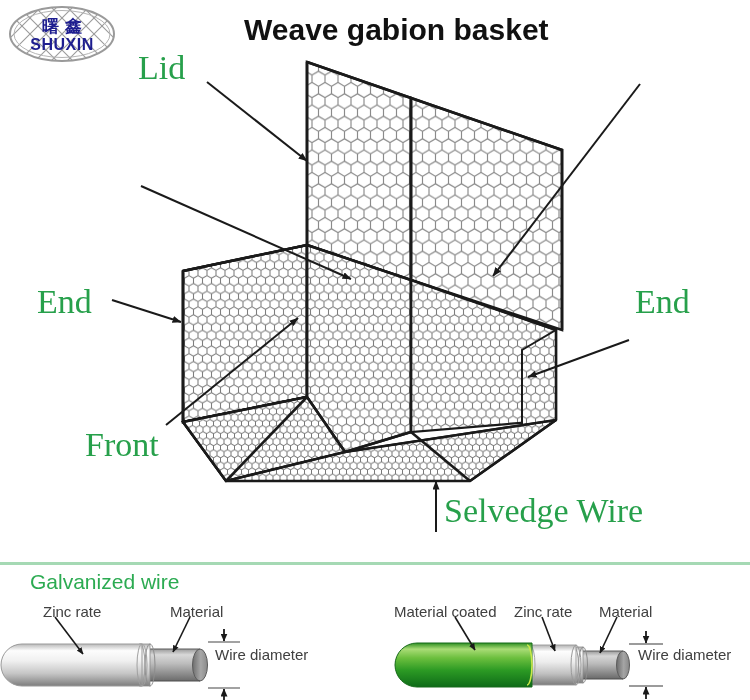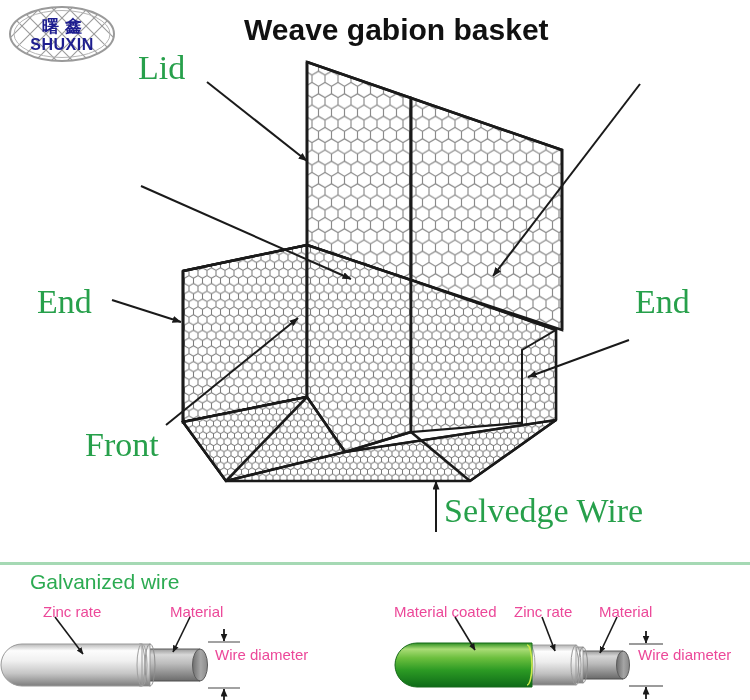--- a/index.html
+++ b/index.html
@@ -78,21 +78,21 @@
 
   .panel-title {
     position: absolute;
     color: #2cab52;
     font-size: 21px;
     white-space: nowrap;
     line-height: 1;
   }
   .wire-label {
     position: absolute;
-    color: #ec4899;
+    color: #404040;
     font-size: 15px;
     white-space: nowrap;
     line-height: 1;
   }
   .panel-svg {
     position: absolute;
     left: 0;
     top: 0;
     width: 375px;
     height: 135px;

